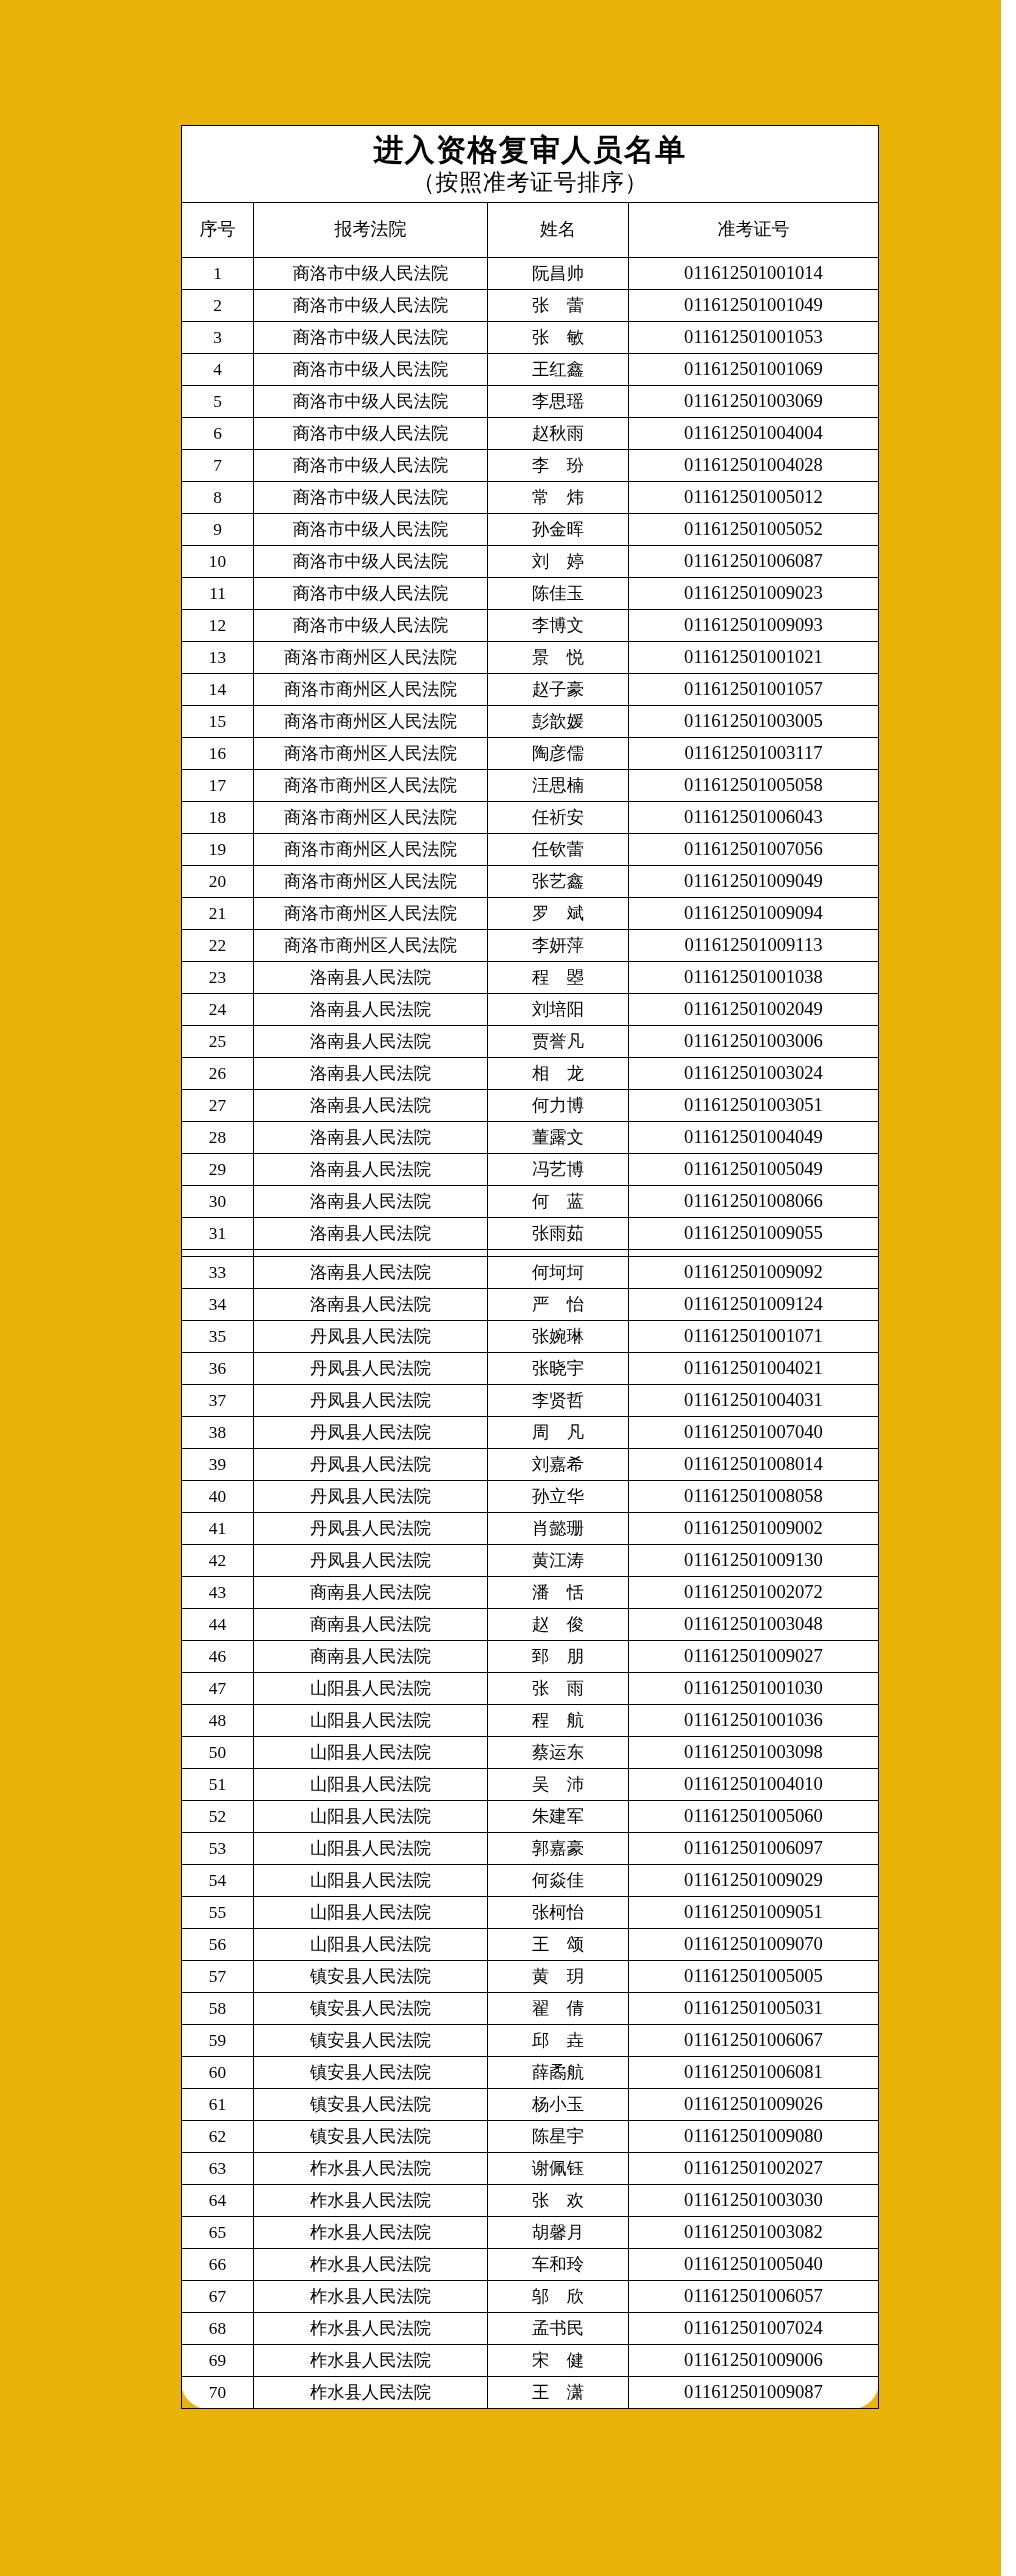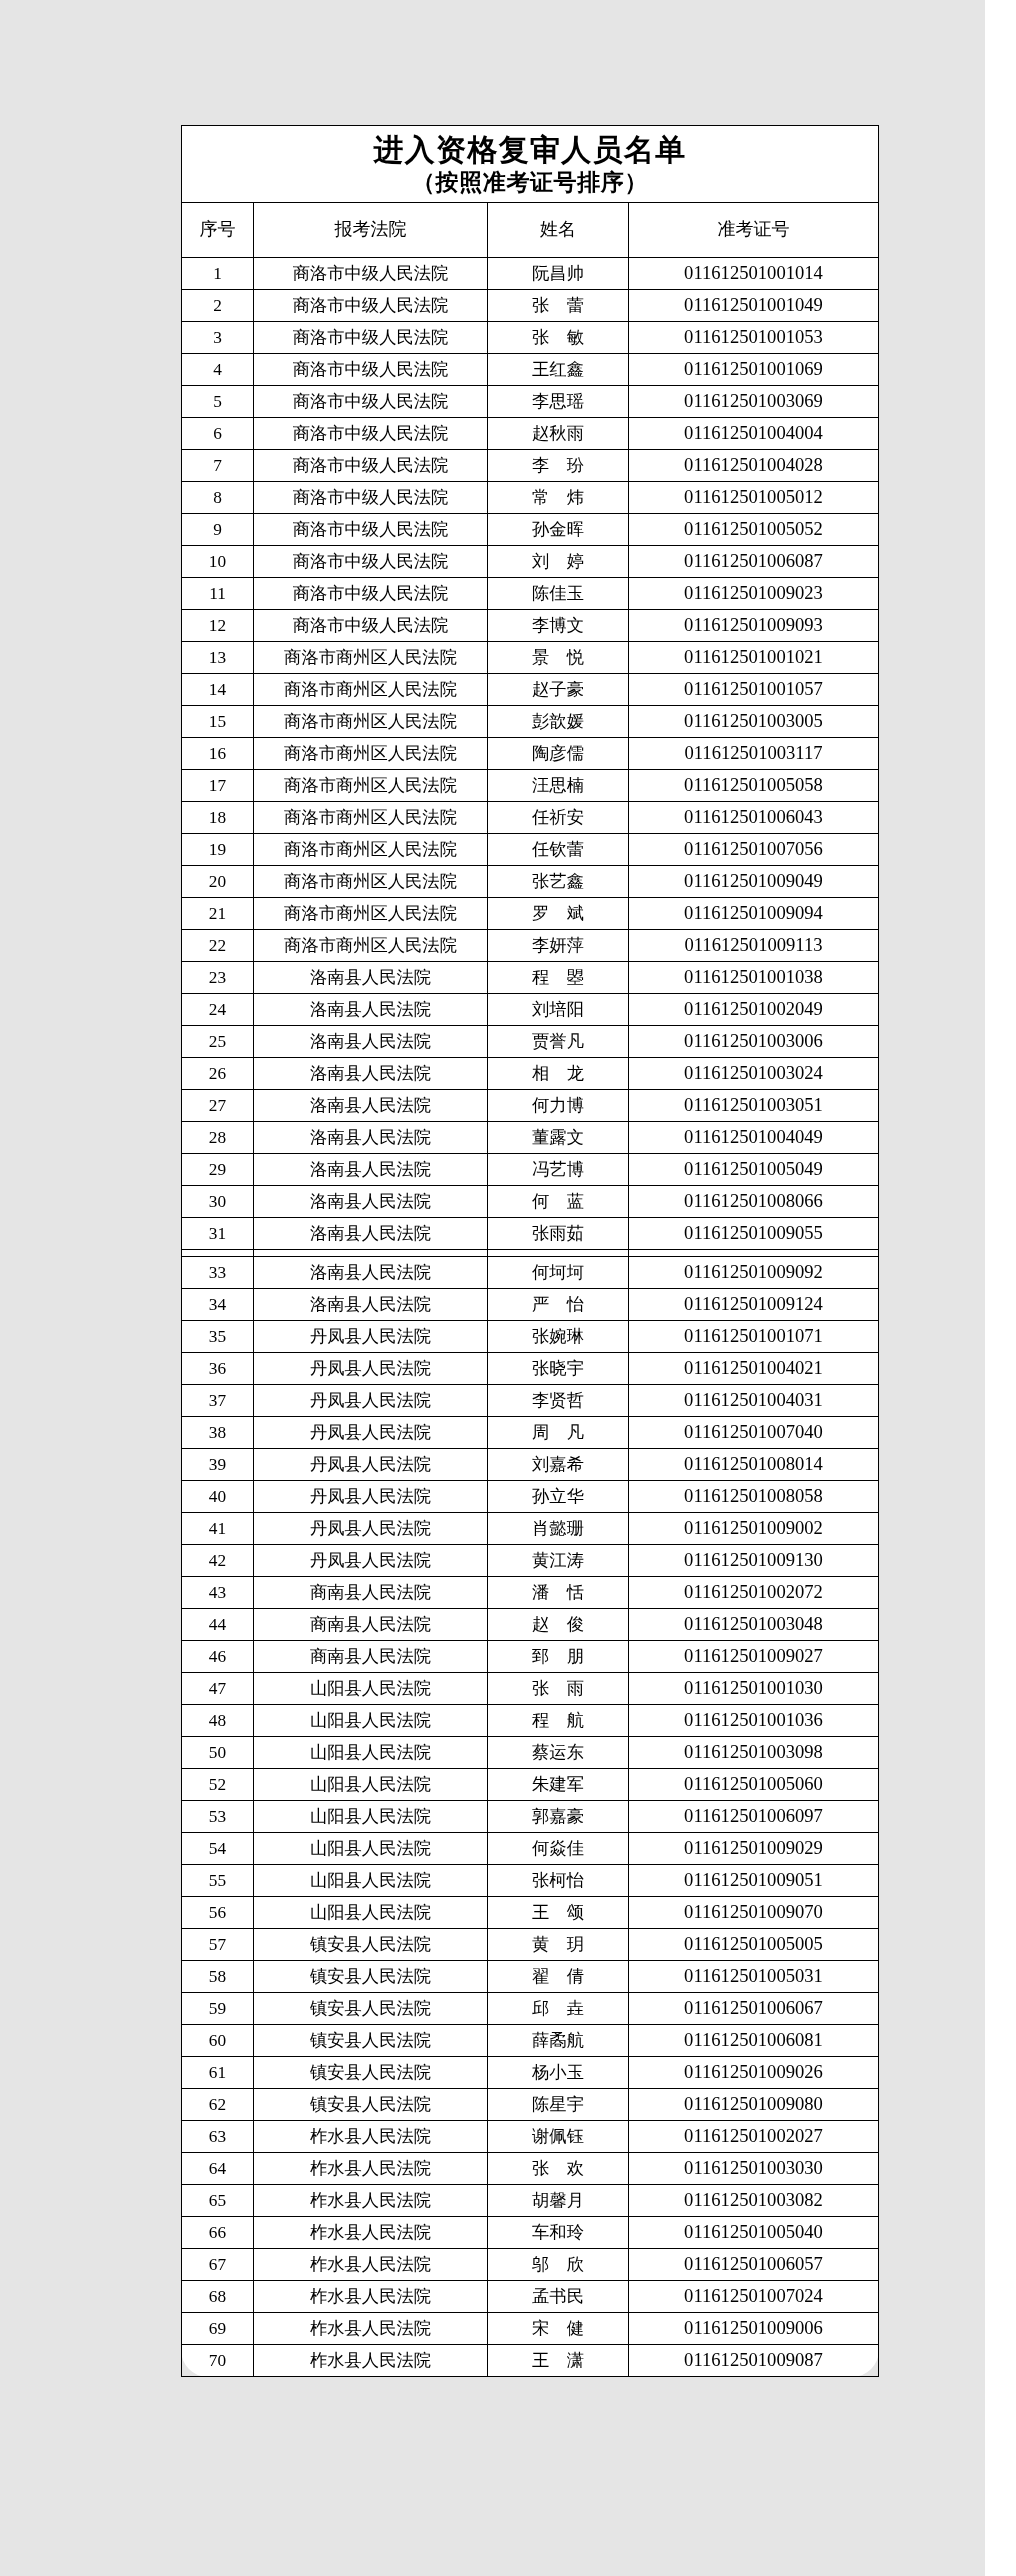--- a/index.html
+++ b/index.html
@@ -1,21 +1,21 @@
 <!DOCTYPE html>
 <html style="font-size:10.3px"><head>
 <meta charset="utf-8">
 <style>
   html,body{margin:0;padding:0;}
   body{
     width:1017px;height:2576px;background:#ffffff;
     font-family:"Liberation Serif","DejaVu Serif",serif;
     color:#000;
   }
-  .page{position:relative;width:985px;height:2576px;background:#e5e5e5;}
+  .page{position:relative;width:985px;height:2576px;background:#eab308;padding-left:16px;}
   table.roster{
     position:absolute;left:181px;width:697px;
     border-collapse:collapse;table-layout:fixed;
     border:1.3px solid #000;background:#fff;
   }
   table.part1{top:125px;}
   table.part2{top:1256px;border-radius:27px;}
   col.c-seq{width:72px;}
   col.c-court{width:234px;}
   col.c-name{width:141px;}
@@ -27,21 +27,21 @@
     font-weight:normal;color:#000;
     font-size:17.3px;line-height:1.1;
     height:31px;overflow:hidden;
   }
   .title-cell{height:76px;border-bottom:0.6px solid #000;}
   .doc-title{
     font-size:30px;font-weight:bold;letter-spacing:1.3px;
     line-height:1.15;
   }
   .doc-subtitle{
-    font-size:23px;font-weight:bold;letter-spacing:0.6px;
+    font-size:23px;font-weight:normal;letter-spacing:0.6px;
     margin-top:2.6px;line-height:1.1;
   }
   tr.header-row th{height:54px;font-size:18px;}
   td.name-cell{white-space:pre;}
   td.ticket-cell{font-size:18.6px;}
 </style>
 </head>
 <body>
 
 <div class="page">
@@ -361,20 +361,26 @@
           <td class="name-cell">程　航</td>
           <td class="ticket-cell">011612501001036</td>
         </tr>
         <tr>
           <td>50</td>
           <td>山阳县人民法院</td>
           <td class="name-cell">蔡运东</td>
           <td class="ticket-cell">011612501003098</td>
         </tr>
         <tr>
+          <td>51</td>
+          <td>山阳县人民法院</td>
+          <td class="name-cell">吴　沛</td>
+          <td class="ticket-cell">011612501004010</td>
+        </tr>
+        <tr>
           <td>52</td>
           <td>山阳县人民法院</td>
           <td class="name-cell">朱建军</td>
           <td class="ticket-cell">011612501005060</td>
         </tr>
         <tr>
           <td>53</td>
           <td>山阳县人民法院</td>
           <td class="name-cell">郭嘉豪</td>
           <td class="ticket-cell">011612501006097</td>

